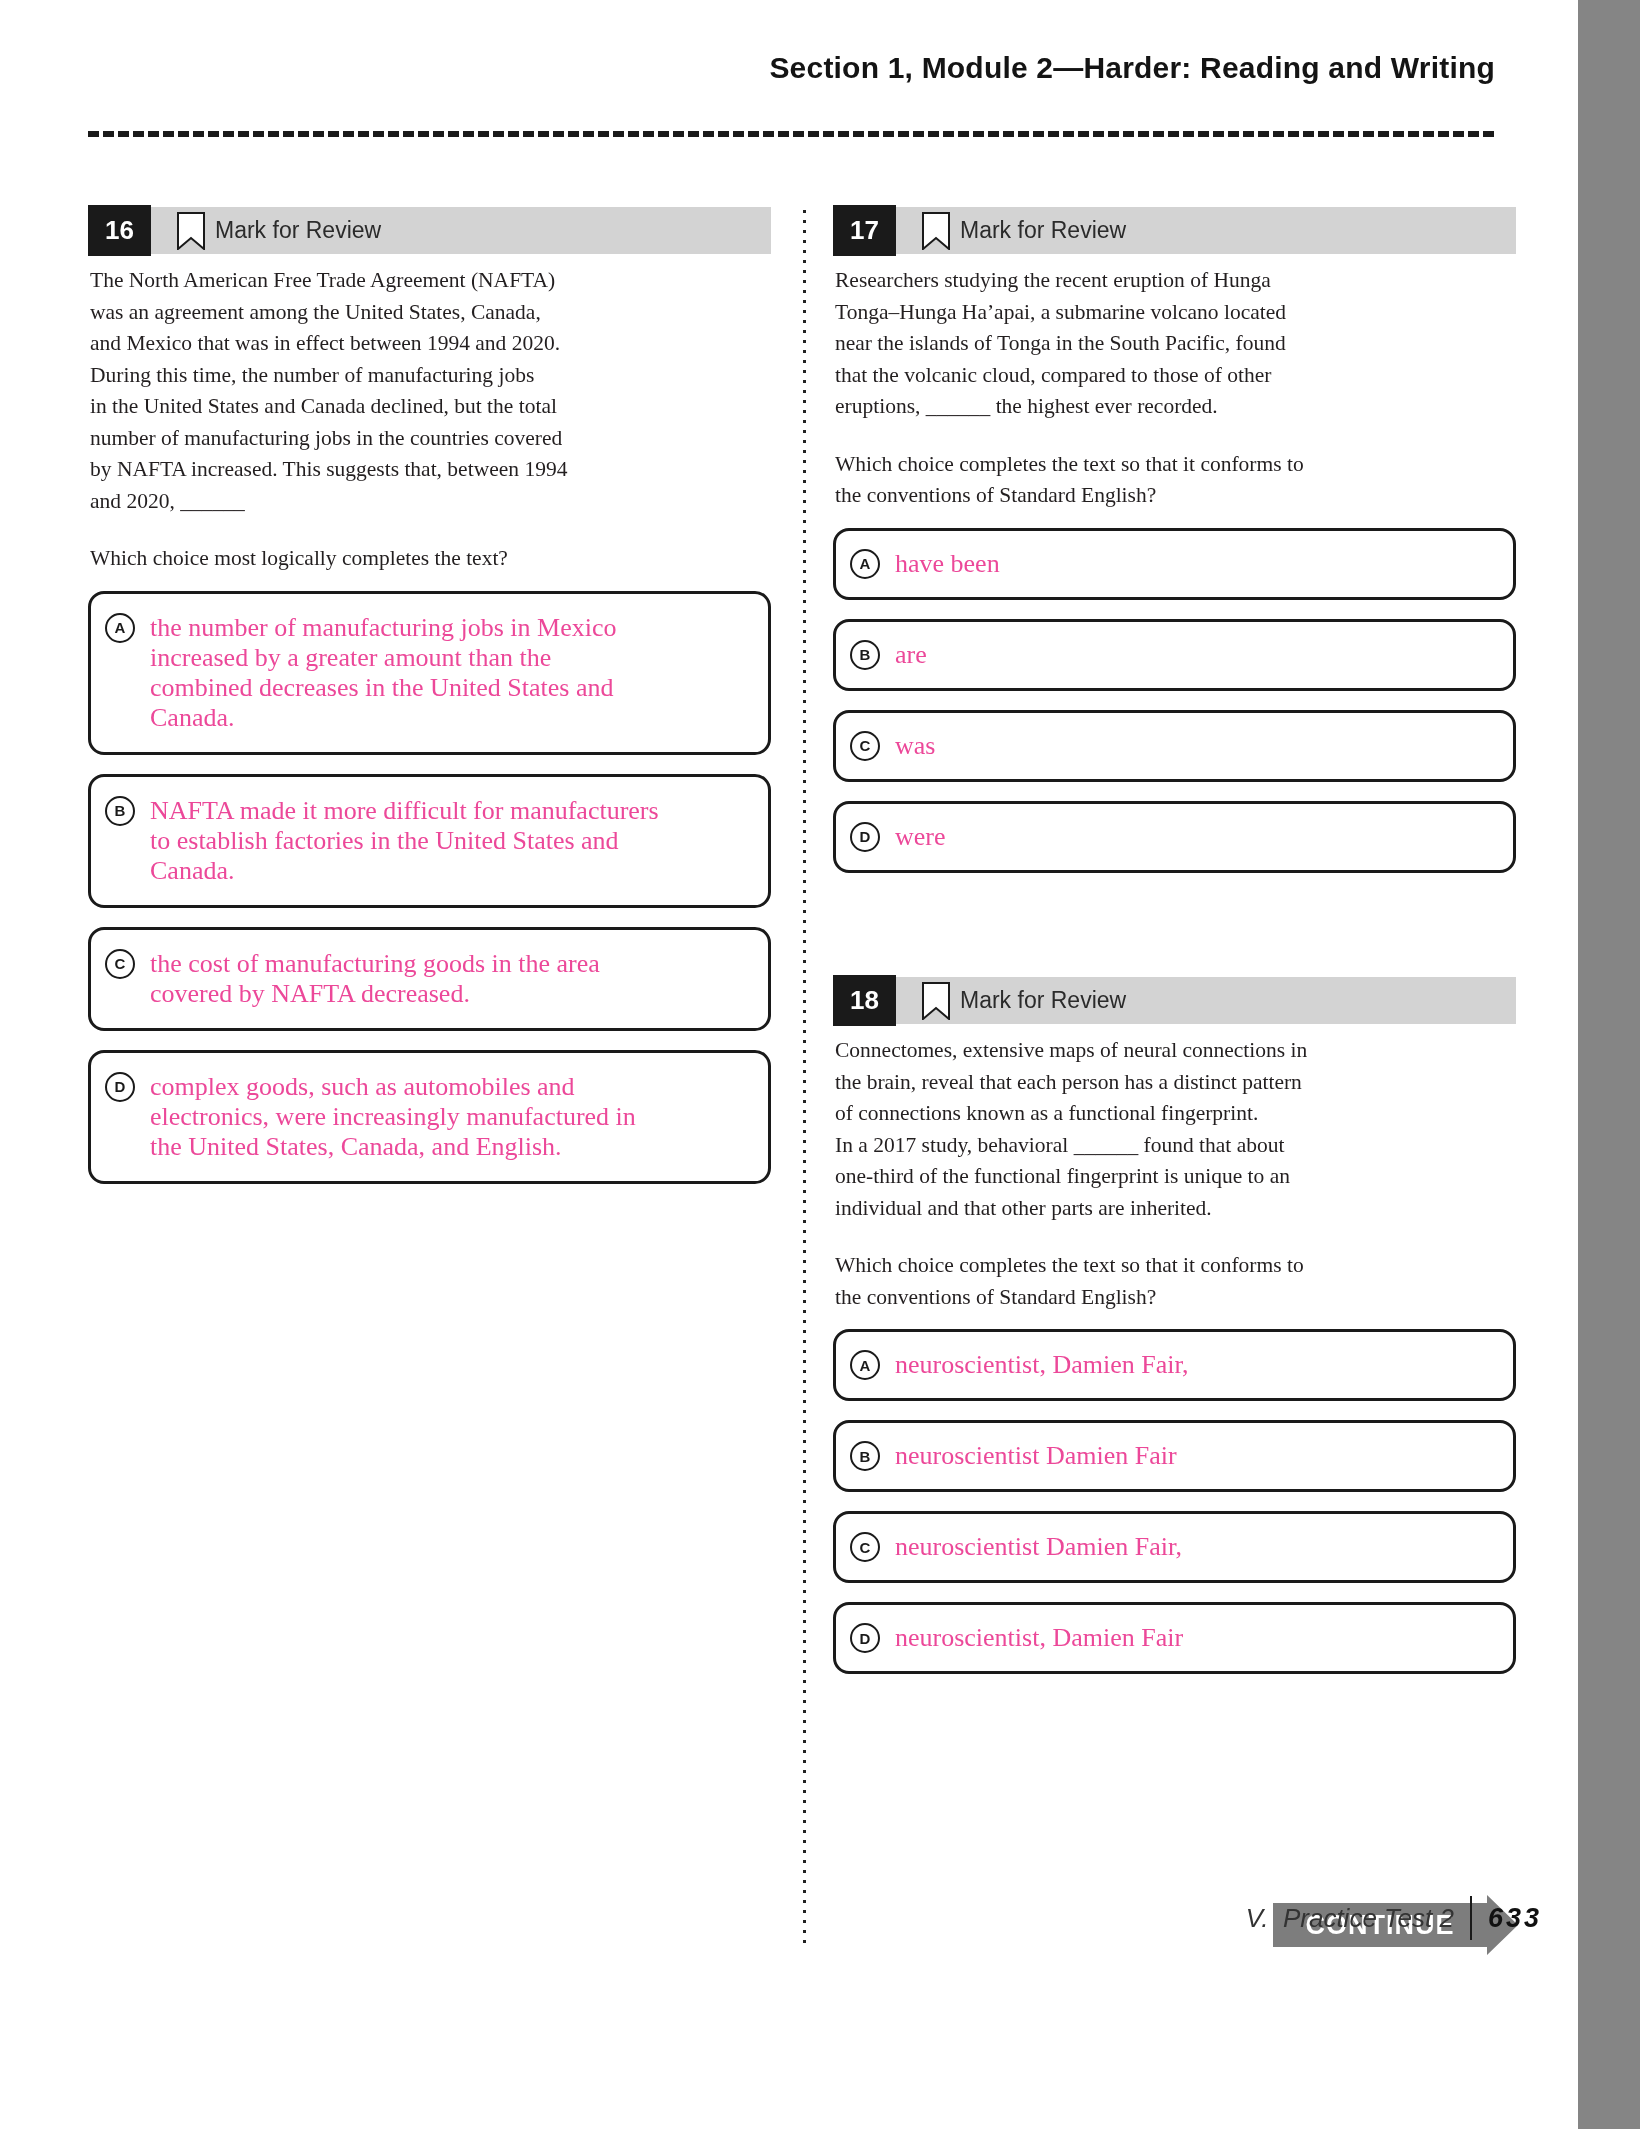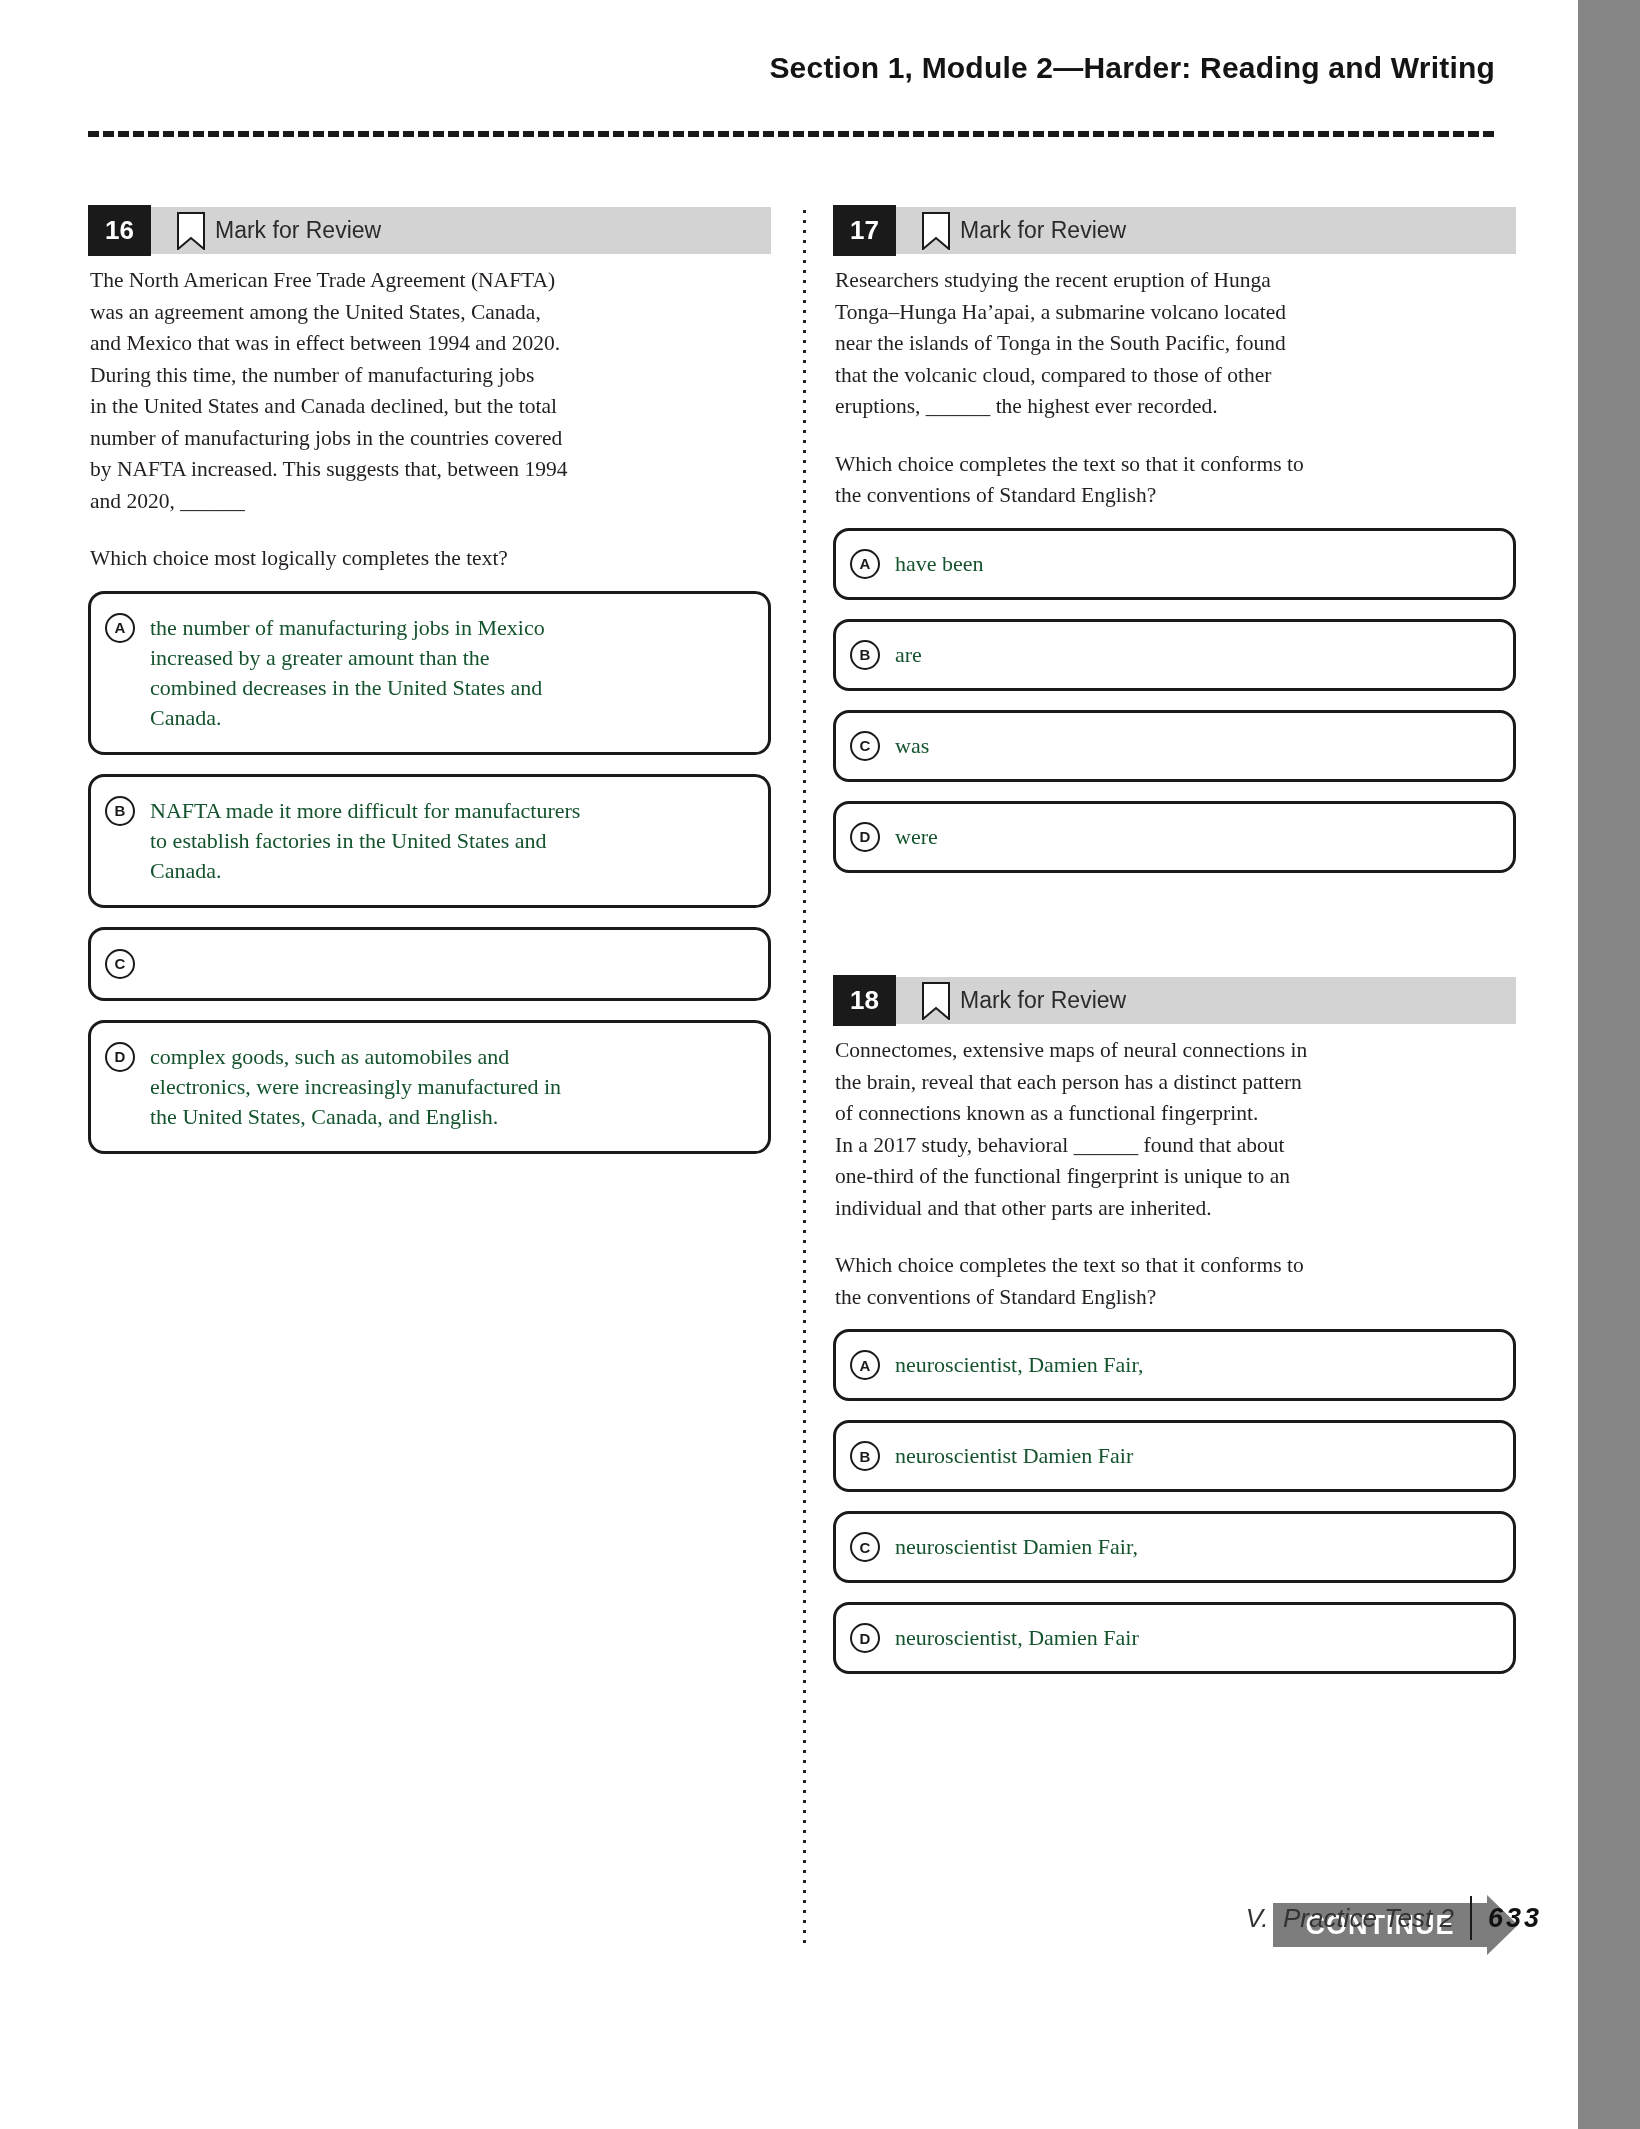--- a/index.html
+++ b/index.html
@@ -36,22 +36,22 @@
   .prompt  { margin:26px 0 0 2px; font-family:"Liberation Serif", serif; font-size:21.5px;
              line-height:31.5px; white-space:pre-line; color:#231f20; }
 
   .choices { margin-top:16px; }
   .choice { box-sizing:border-box; border:3px solid #1a1a1a; border-radius:16px; background:#ffffff;
             display:flex; align-items:flex-start; padding:19px 16px 19px 14px; margin-bottom:19px; }
   .choice.single { height:72px; align-items:center; padding-top:0; padding-bottom:0; }
   .choice-letter { flex:0 0 auto; box-sizing:content-box; width:26px; height:26px; border:2px solid #1a1a1a;
                    border-radius:50%; display:flex; align-items:center; justify-content:center;
                    font-size:15px; font-weight:bold; color:#1a1a1a; margin-right:15px; }
-  .choice-text { font-family:"Liberation Serif", serif; font-size:22px; line-height:30px;
-                 white-space:pre-line; color:#14532d; }
+  .choice-text { font-family:"Liberation Serif", serif; font-size:26px; line-height:30px;
+                 white-space:pre-line; color:#ec4899; }
 
   .continue-btn { position:absolute; left:1273px; top:1895px; width:245px; height:60px; cursor:pointer;text-align:right; }
   .continue-btn svg { position:absolute; left:0; top:0; }
   .continue-label { position:absolute; left:0; top:8px; width:214px; height:44px;
                     display:flex; align-items:center; justify-content:center;
                     color:#ffffff; font-weight:bold; font-size:27px; letter-spacing:1px; }
 
   .footer { position:absolute; top:1896px; right:98px; height:44px; display:flex; align-items:center;font-style:italic; }
   .footer-label { font-size:26px; color:#333333; white-space:pre; }
   .footer-divider { width:2px; height:44px; background:#1a1a1a; margin:0 16px; }
@@ -97,20 +97,22 @@
 Canada.</span>
         </div>
         <div class="choice">
           <span class="choice-letter">B</span>
           <span class="choice-text">NAFTA made it more difficult for manufacturers
 to establish factories in the United States and
 Canada.</span>
         </div>
         <div class="choice">
           <span class="choice-letter">C</span>
+          <span class="choice-text">the cost of manufacturing goods in the area
+covered by NAFTA decreased.</span>
         </div>
         <div class="choice">
           <span class="choice-letter">D</span>
           <span class="choice-text">complex goods, such as automobiles and
 electronics, were increasingly manufactured in
 the United States, Canada, and English.</span>
         </div>
       </div>
     </section>
   </div>

